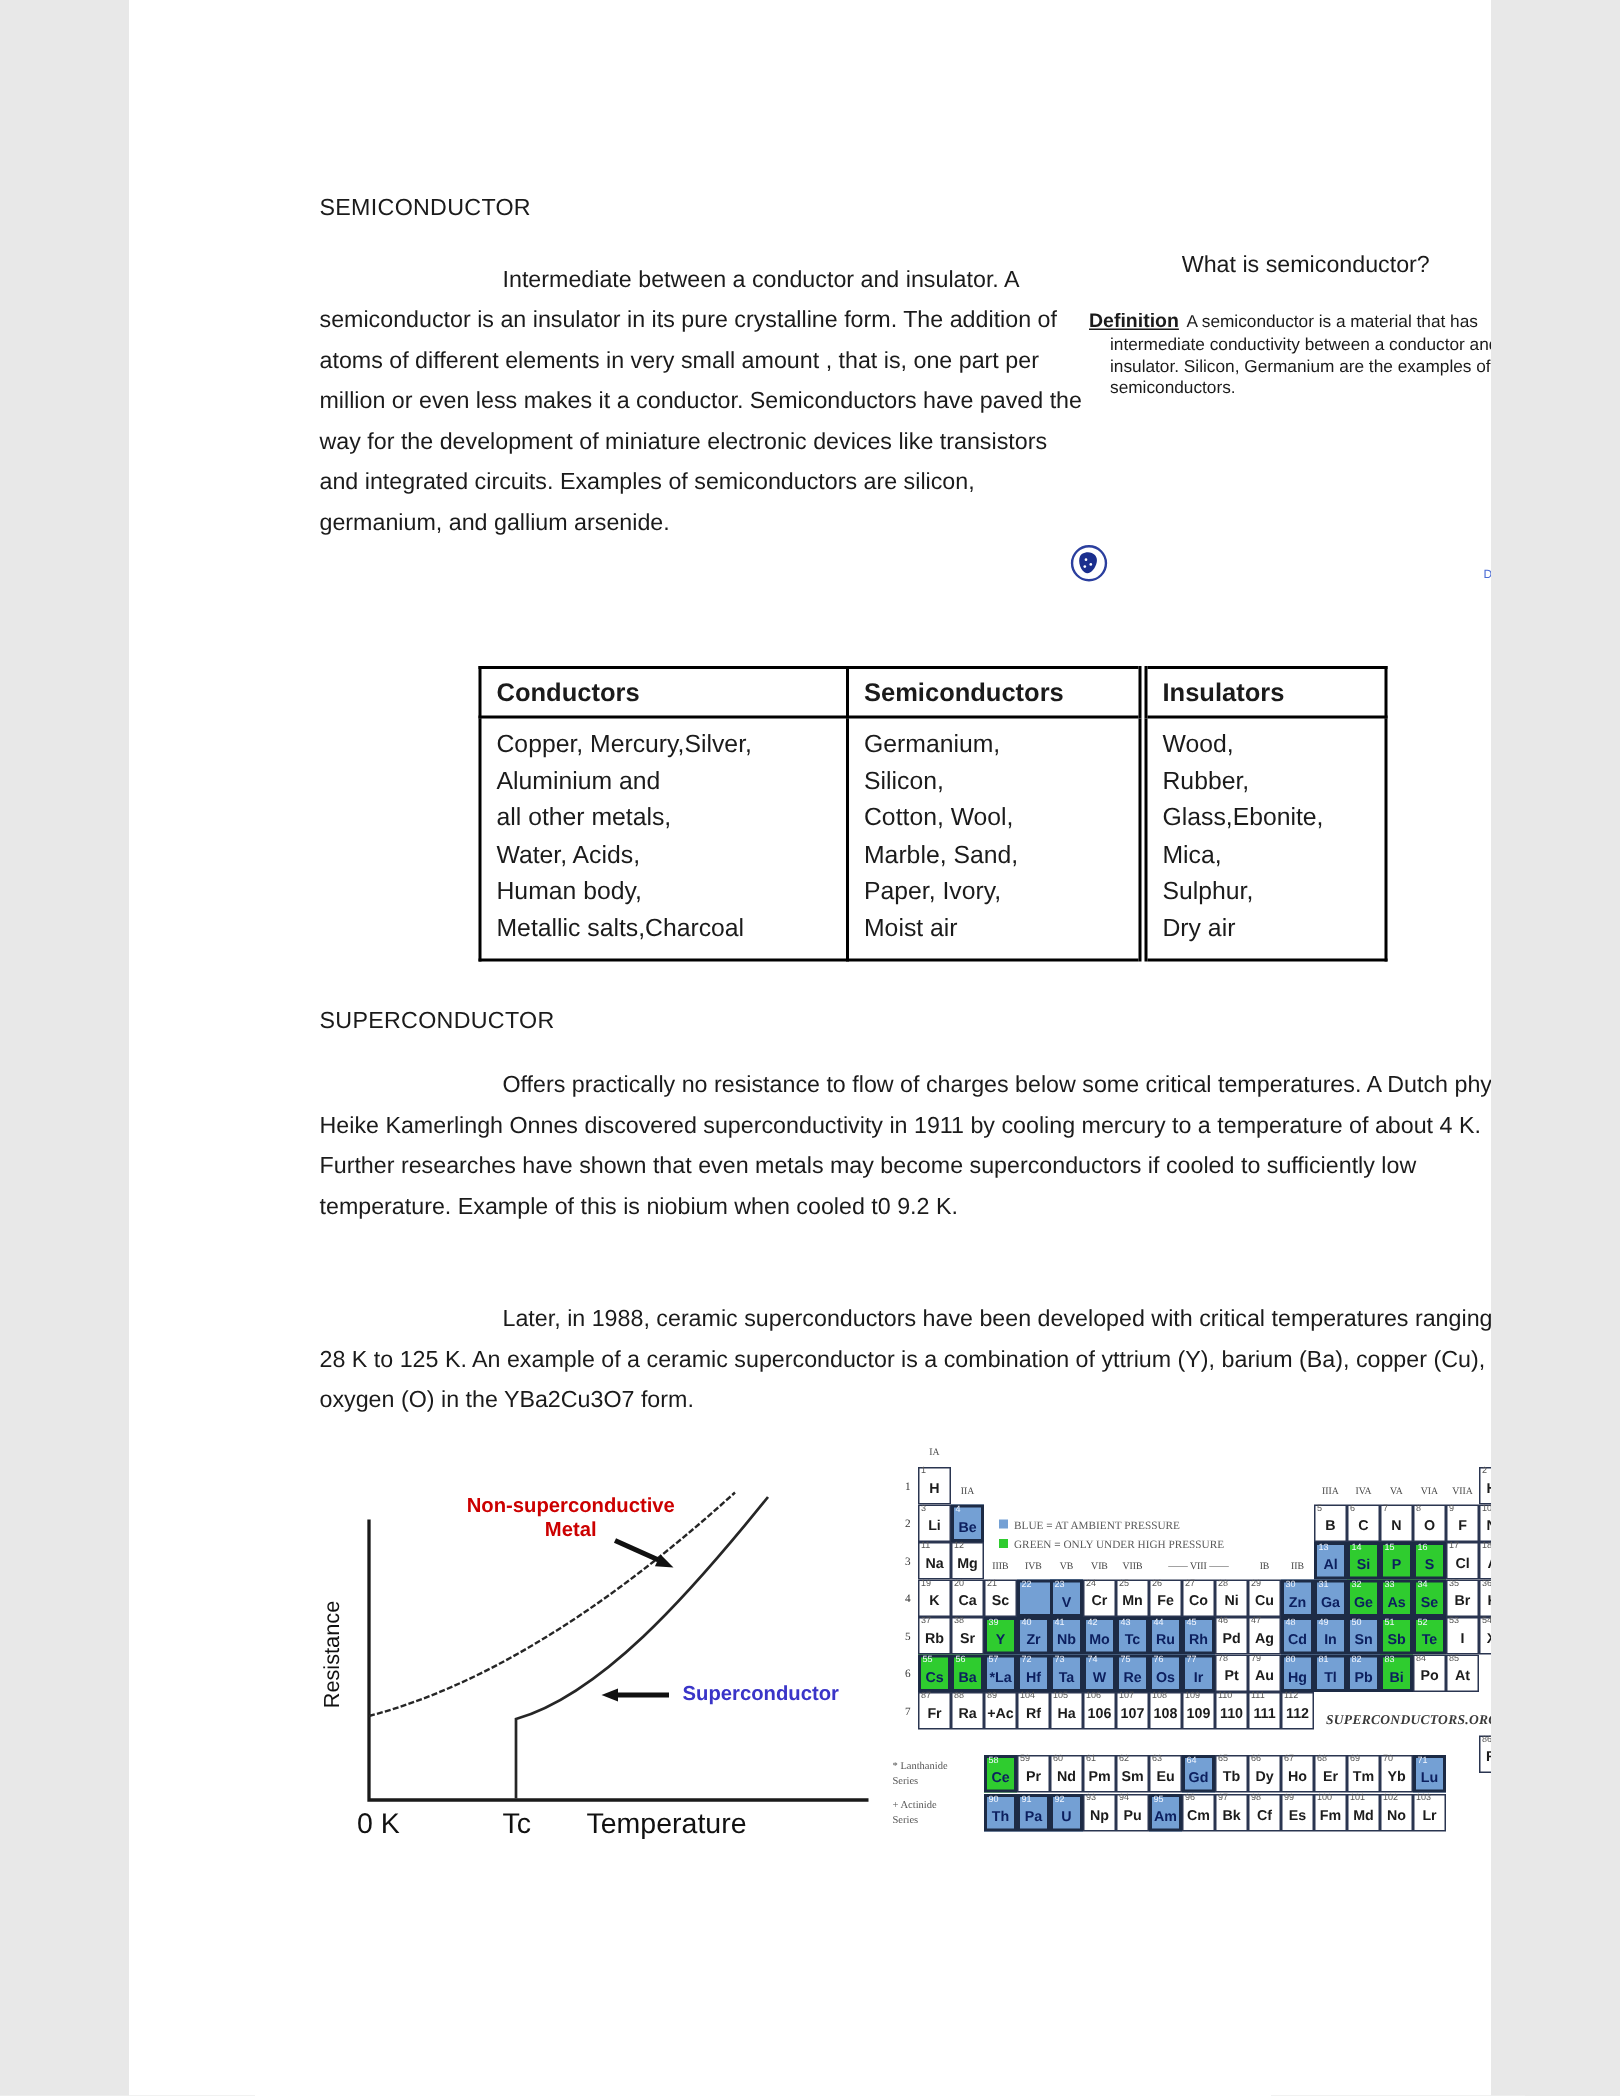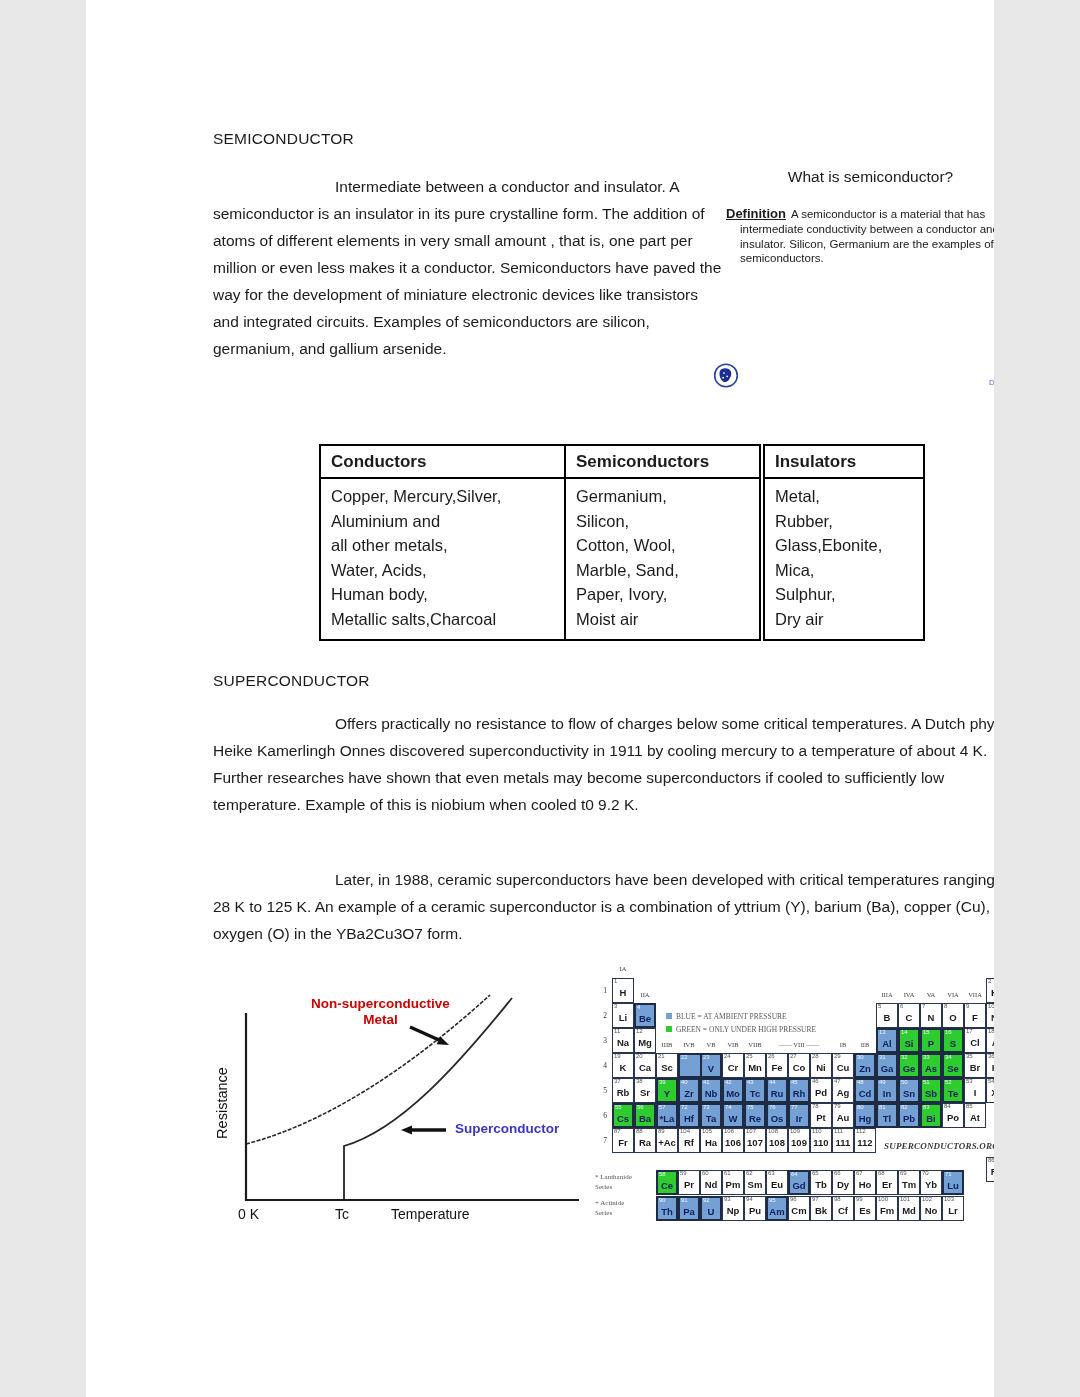--- a/index.html
+++ b/index.html
@@ -32,21 +32,21 @@
   .materials .c0{width:225px;}
   .materials .c1{width:175px;}
   .materials .c2{width:140px;}
   .materials .dbl{border-left:6px double #000;}
 
   
   .graph{position:absolute;left:112px;top:983px;width:395px;height:260px;}
   .graph svg{position:absolute;left:0;top:0;}
   .g-ylabel{position:absolute;left:-41px;top:112px;width:130px;text-align:center;
             font-size:14.5px;color:#111;transform:rotate(-90deg);}
-  .g-xtick{position:absolute;top:223px;font-size:14px;color:#111;}
+  .g-xtick{position:absolute;top:223px;font-size:19px;color:#111;}
   .g-x0{left:40px;} .g-xtc{left:137px;} .g-xtemp{left:193px;}
   .g-metal-label{position:absolute;left:90px;top:13px;width:185px;text-align:center;
                  font-weight:bold;font-size:13.5px;line-height:16px;}
   .g-super-label{position:absolute;left:257px;top:138px;font-weight:bold;font-size:13.5px;}
 
   
   .ptable{position:absolute;left:508px;top:962px;width:432px;height:282px;
           font-family:"Liberation Serif",serif;}
   .el{position:absolute;width:22px;height:25px;background:#fff;border:1px solid #2a3550;
       box-sizing:border-box;}
@@ -114,21 +114,21 @@
         </td>
         <td>
           <div>Germanium,</div>
           <div>Silicon,</div>
           <div>Cotton, Wool,</div>
           <div>Marble, Sand,</div>
           <div>Paper, Ivory,</div>
           <div>Moist air</div>
         </td>
         <td class="dbl">
-          <div>Metal,</div>
+          <div>Wood,</div>
           <div>Rubber,</div>
           <div>Glass,Ebonite,</div>
           <div>Mica,</div>
           <div>Sulphur,</div>
           <div>Dry air</div>
         </td>
       </tr>
     </tbody>
   </table>
 

